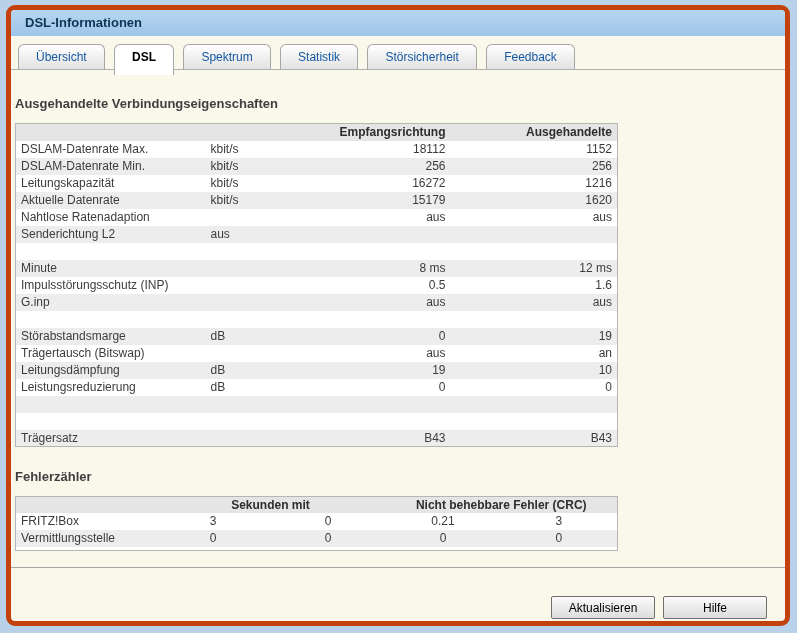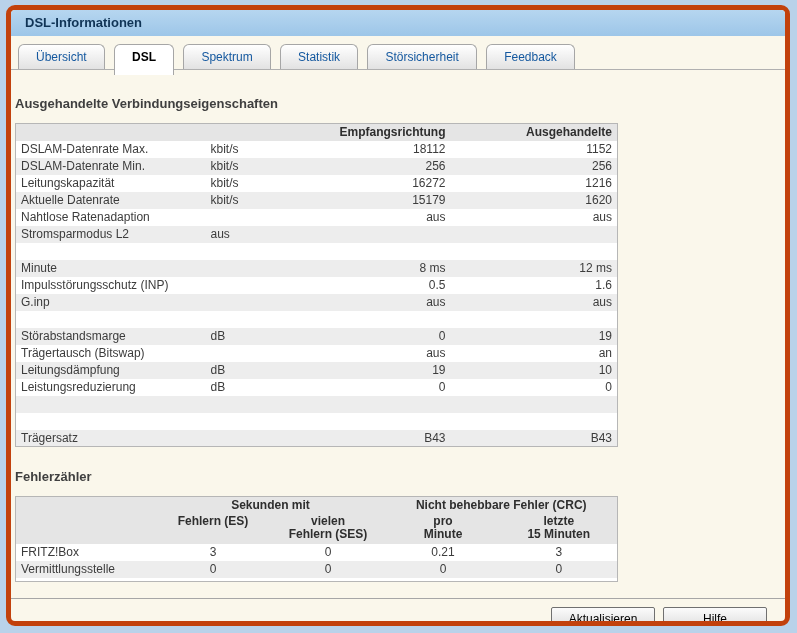--- a/index.html
+++ b/index.html
@@ -84,20 +84,21 @@
   .footer {
     display:flex; justify-content:flex-end; gap:8px;
     padding:8px 18px 0 0;
   }
   .btn {
     width:104px; height:23px;
     font-family:"Liberation Sans", sans-serif; font-size:12px; color:#000;
     background:linear-gradient(#fbfbfb,#dcdcdc);
     border:1px solid #707070; border-radius:2px;
     cursor:pointer;
+    margin-top:20px;
   }
 </style>
 </head>
 <body>
 
 <div class="window">
 
   <div class="titlebar">DSL-Informationen</div>
 
   <div class="tabbar">
@@ -153,21 +154,21 @@
             <td>15179</td>
             <td>1620</td>
           </tr>
           <tr>
             <td>Nahtlose Ratenadaption</td>
             <td></td>
             <td>aus</td>
             <td>aus</td>
           </tr>
           <tr>
-            <td>Stromsparmodus L2</td>
+            <td>Senderichtung L2</td>
             <td>aus</td>
             <td></td>
             <td></td>
           </tr>
           <tr>
             <td></td>
             <td></td>
             <td></td>
             <td></td>
           </tr>
@@ -249,30 +250,20 @@
           <col class="cn">
           <col class="cn">
           <col class="cl">
         </colgroup>
       <thead>
         <tr class="grouprow">
           <th></th>
           <th colspan="2">Sekunden mit</th>
           <th colspan="2">Nicht behebbare Fehler (CRC)</th>
         </tr>
-        <tr class="subrow">
-          <th></th>
-          <th>Fehlern (ES)</th>
-          <th>vielen
-Fehlern (SES)</th>
-          <th>pro
-Minute</th>
-          <th>letzte
-15 Minuten</th>
-        </tr>
       </thead>
       <tbody>
           <tr>
             <td>FRITZ!Box</td>
             <td>3</td>
             <td>0</td>
             <td>0.21</td>
             <td>3</td>
           </tr>
           <tr>

